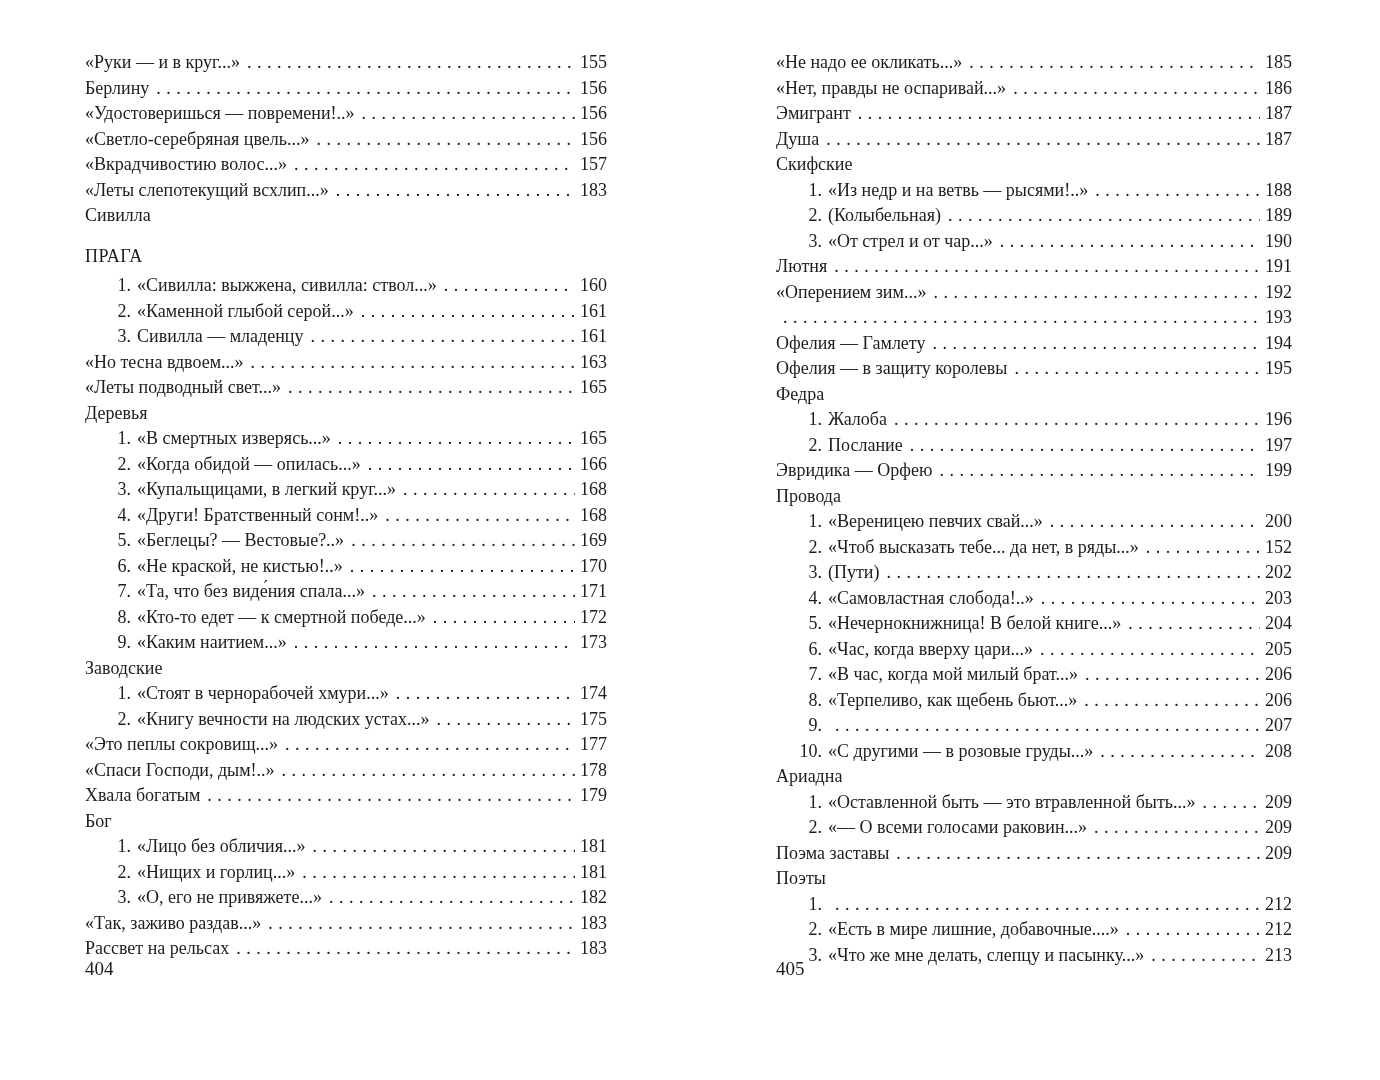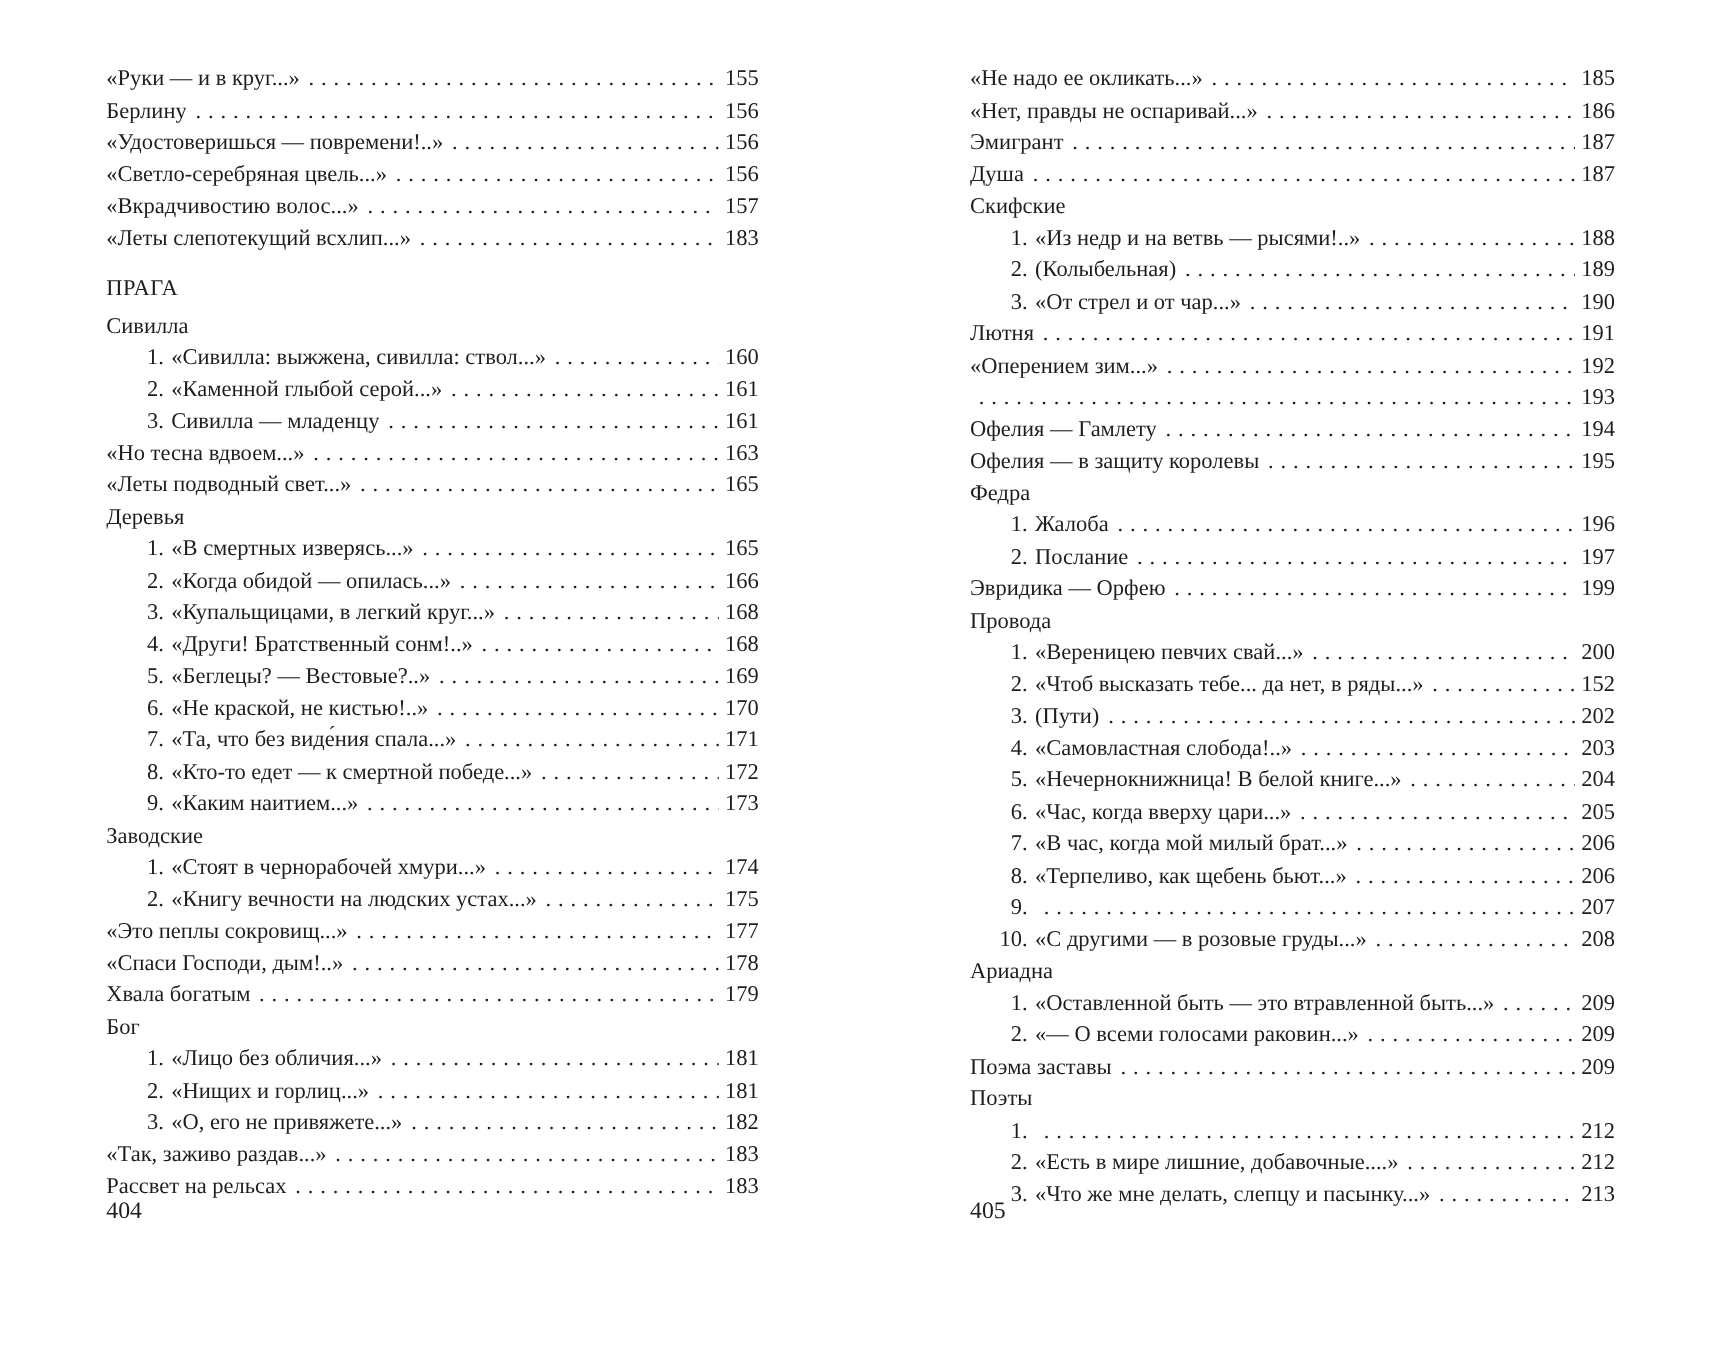--- a/index.html
+++ b/index.html
@@ -105,25 +105,25 @@
       <div class="row">
         <span class="title">«Вкрадчивостию волос...»</span>
         <span class="leader"></span>
         <span class="pageno">157</span>
       </div>
       <div class="row">
         <span class="title">«Леты слепотекущий всхлип...»</span>
         <span class="leader"></span>
         <span class="pageno">183</span>
       </div>
+      <div class="row group">
+        <span class="title">Сивилла</span>
+      </div>
       <div class="row section">
         <span class="title">ПРАГА</span>
-      </div>
-      <div class="row group">
-        <span class="title">Сивилла</span>
       </div>
       <div class="row numbered">
         <span class="num">1.</span>
         <span class="title">«Сивилла: выжжена, сивилла: ствол...»</span>
         <span class="leader"></span>
         <span class="pageno">160</span>
       </div>
       <div class="row numbered">
         <span class="num">2.</span>
         <span class="title">«Каменной глыбой серой...»</span>

